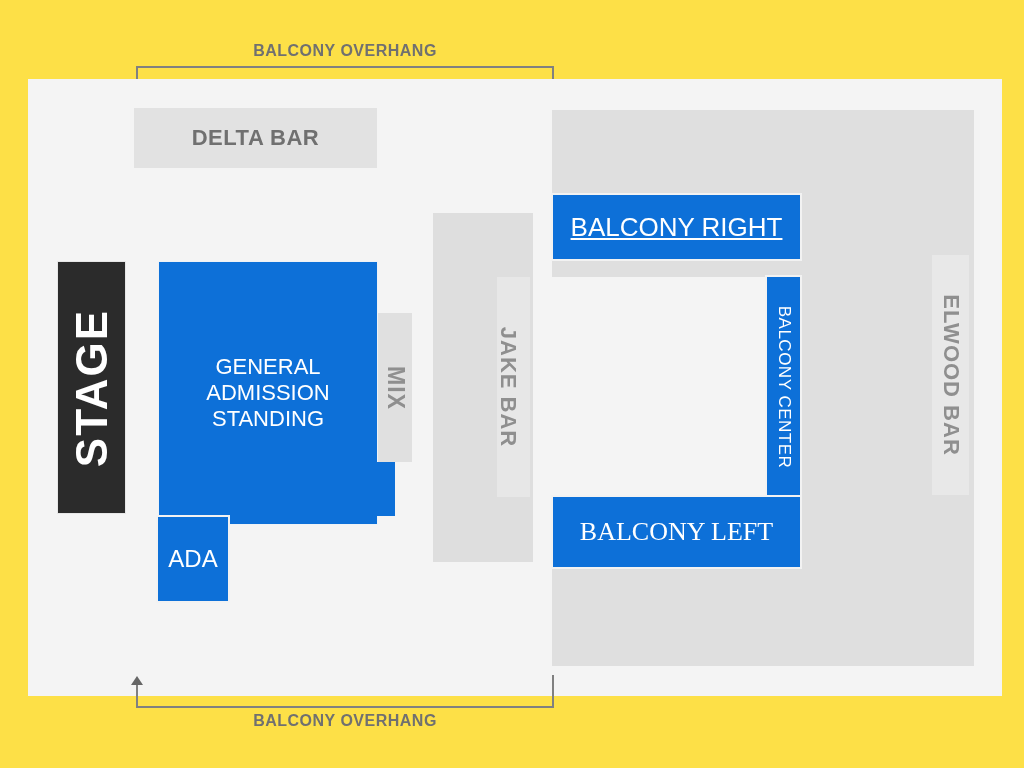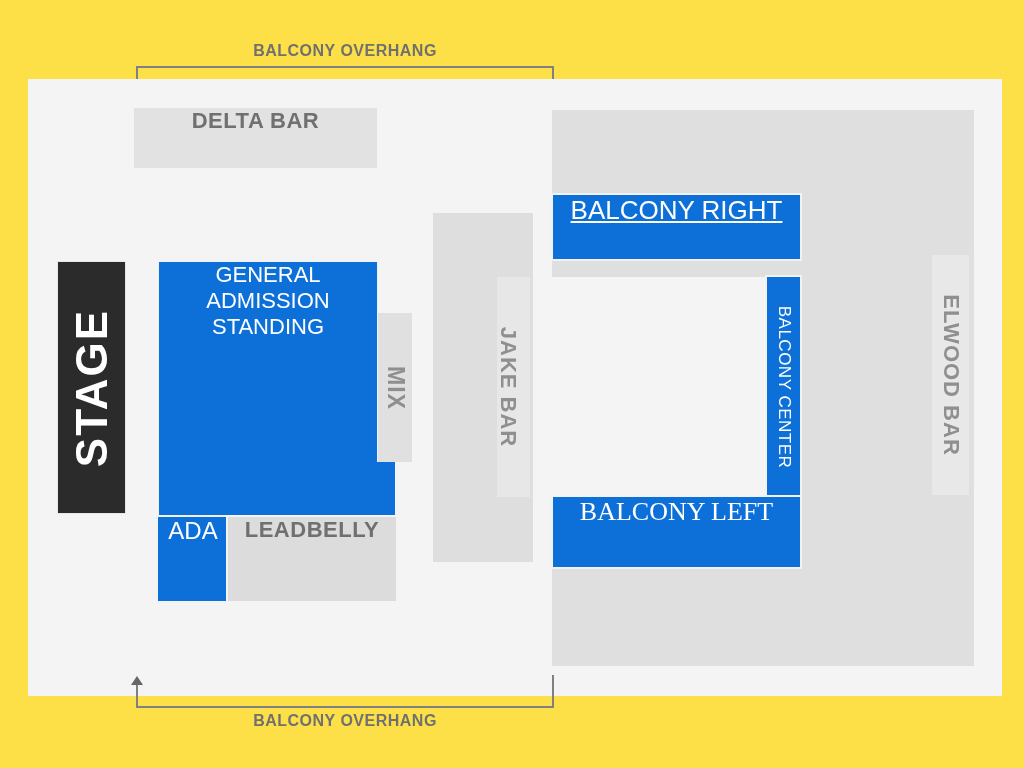--- a/index.html
+++ b/index.html
@@ -7,21 +7,21 @@
     position:relative;width:1024px;height:768px;background:#fde047;overflow:hidden;
     font-family:"Liberation Sans", sans-serif;
     -webkit-font-smoothing:antialiased;
   }
   .abs{position:absolute;box-sizing:border-box;}
 
   
   #floor{left:28px;top:79px;width:974px;height:617px;background:#f4f4f4;}
 
   
-  .sec{position:absolute;box-sizing:border-box;display:flex;justify-content:center;text-align:center;}
+  .sec{position:absolute;box-sizing:border-box;display:flex;align-items:center;justify-content:center;text-align:center;}
   .sec-blue{background:#0d70d8;color:#fff;box-shadow:0 0 0 2px #f2f2f2;}
   .sec-gray{background:#dfdfdf;color:#707070;}
   .sec-dark{background:#2b2b2b;color:#fff;}
 
   .lbl-gray-bold{font-weight:bold;font-size:22px;color:#707070;letter-spacing:0.5px;}
   .lbl-white{font-weight:normal;font-size:26px;color:#fff;}
 
   
   .vtext-down{position:absolute;top:50%;left:50%;transform:translate(-50%,-50%) rotate(90deg);white-space:nowrap;}
   .vtext-up{position:absolute;top:50%;left:50%;transform:translate(-50%,-50%) rotate(-90deg);white-space:nowrap;}
@@ -98,23 +98,20 @@
     <div class="sec" id="ga-ext"></div>
 
     <div class="sec" id="mix">
       <span class="vtext-down">MIX</span>
     </div>
 
     <div class="sec sec-blue" id="ada">
       <span class="lbl-white">ADA</span>
     </div>
 
-    <div class="sec" id="leadbelly">
-      <span class="lbl-gray-bold">LEADBELLY</span>
-    </div>
 
     <div class="sec" id="jake-bar"></div>
     <div class="sec" id="jake-inner"></div>
     <div class="sec" id="jake-label-wrap">
       <span class="vtext-down">JAKE BAR</span>
     </div>
 
     <div class="sec sec-blue" id="balcony-right">
       <span class="lbl-white">BALCONY RIGHT</span>
     </div>

